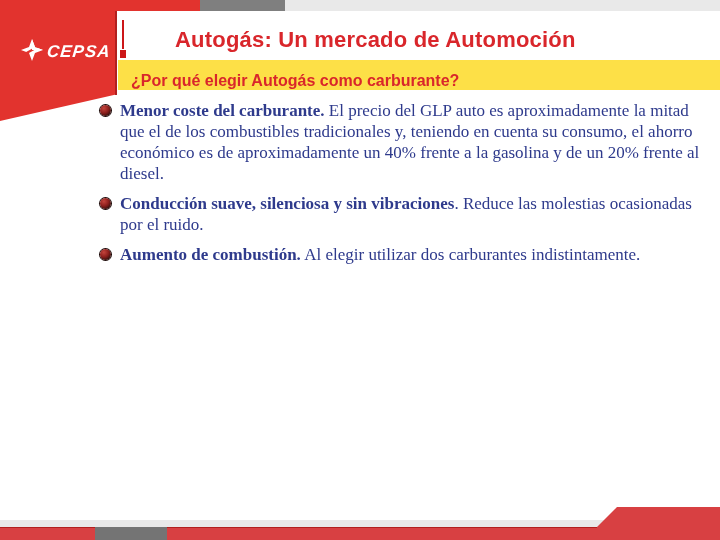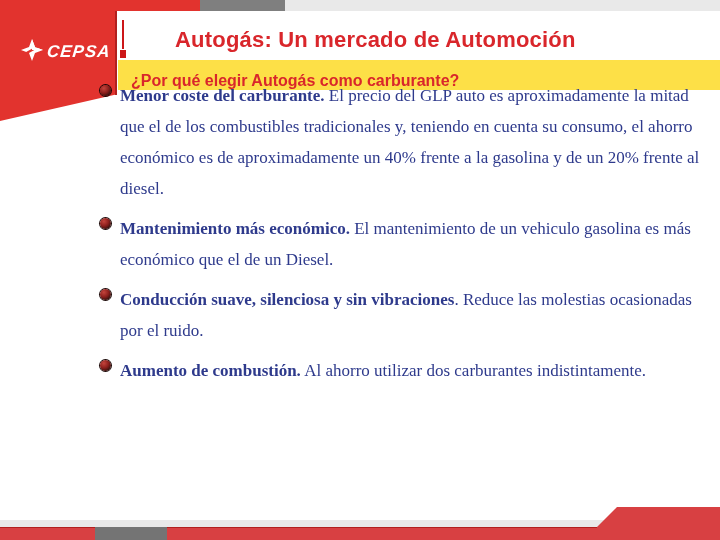--- a/index.html
+++ b/index.html
@@ -36,23 +36,23 @@
   .subtitle-band{
     position:absolute;left:118px;top:60px;width:603px;height:30px;background:#fde047;
     display:flex;align-items:flex-end;
   }
   .slide-subtitle{
     margin-left:13px;color:#d9262b;font-size:16px;font-weight:bold;
     font-family:"Liberation Sans",sans-serif;white-space:nowrap;
   }
   
   .content{
-    position:absolute;left:100px;top:80px;width:600px;
+    position:absolute;left:100px;top:100px;width:600px;
     font-family:"Liberation Serif",serif;color:#2e3a8c;
-    font-size:17px;line-height:31px;
+    font-size:17px;line-height:21px;
   }
   .bullet-item{position:relative;padding-left:20px;margin-bottom:9px;}
   .bullet-ball{
     position:absolute;left:0;top:5px;width:11px;height:11px;border-radius:50%;
     background:radial-gradient(circle at 35% 30%, #c4443c 0%, #8c1f1c 45%, #30100d 80%, #1a0706 100%);
     box-shadow:0 0 0 1px #1a0706;
   }
   .bullet-lead{font-weight:bold;}
   
   .footer-lightstrip{position:absolute;left:0;top:520px;width:610px;height:7px;background:#e9e9e9;}
@@ -95,33 +95,29 @@
 <div class="content">
 
   <div class="bullet-item">
     <span class="bullet-ball"></span>
     <span class="bullet-lead">Menor coste del carburante.</span><span> El precio del GLP auto es aproximadamente la mitad que el de los combustibles tradicionales y, teniendo en cuenta su consumo, el ahorro económico es de aproximadamente un 40% frente a la gasolina y de un 20% frente al diesel.</span>
   </div>
 
 
 
 
-  <div class="bullet-item">
-    <span class="bullet-ball"></span>
-    <span class="bullet-lead">Mantenimiento más económico.</span><span> El mantenimiento de un vehiculo gasolina es más económico que el de un Diesel.</span>
-  </div>
 
   <div class="bullet-item">
     <span class="bullet-ball"></span>
     <span class="bullet-lead">Conducción suave, silenciosa y sin vibraciones</span><span>. Reduce las molestias ocasionadas por el ruido.</span>
   </div>
 
   <div class="bullet-item">
     <span class="bullet-ball"></span>
-    <span class="bullet-lead">Aumento de combustión.</span><span> Al ahorro utilizar dos carburantes indistintamente.</span>
+    <span class="bullet-lead">Aumento de combustión.</span><span> Al elegir utilizar dos carburantes indistintamente.</span>
   </div>
 
 </div>
 
 <div class="footer-lightstrip"></div>
 <svg class="footer-shape" viewBox="0 0 720 35" preserveAspectRatio="none">
   <polygon points="0,22 597,22 617,2 720,2 720,35 0,35" fill="#d84042"></polygon>
   <line x1="0" y1="22.5" x2="597" y2="22.5" stroke="#b1201f" stroke-width="1.2"></line>
 </svg>
 <div class="footer-grayblock"></div>

